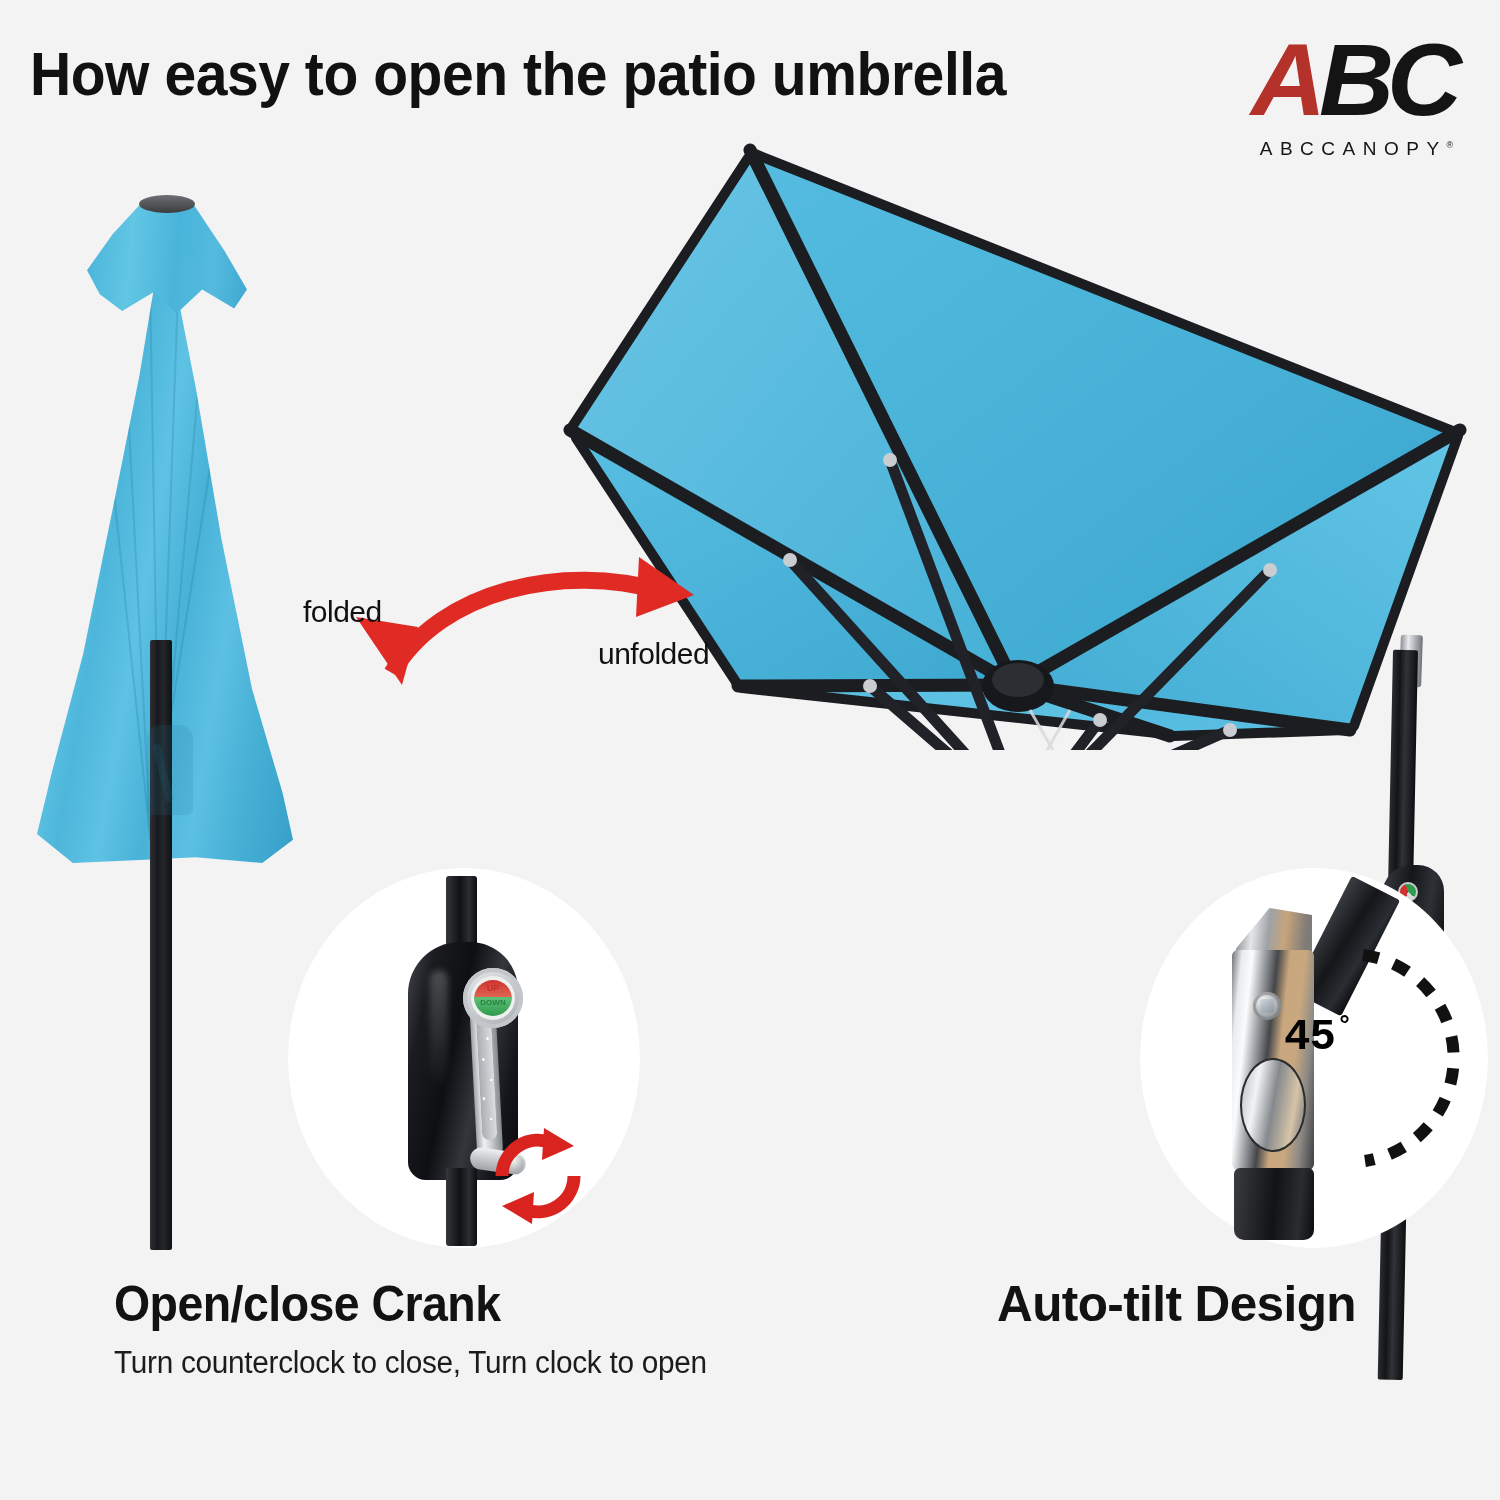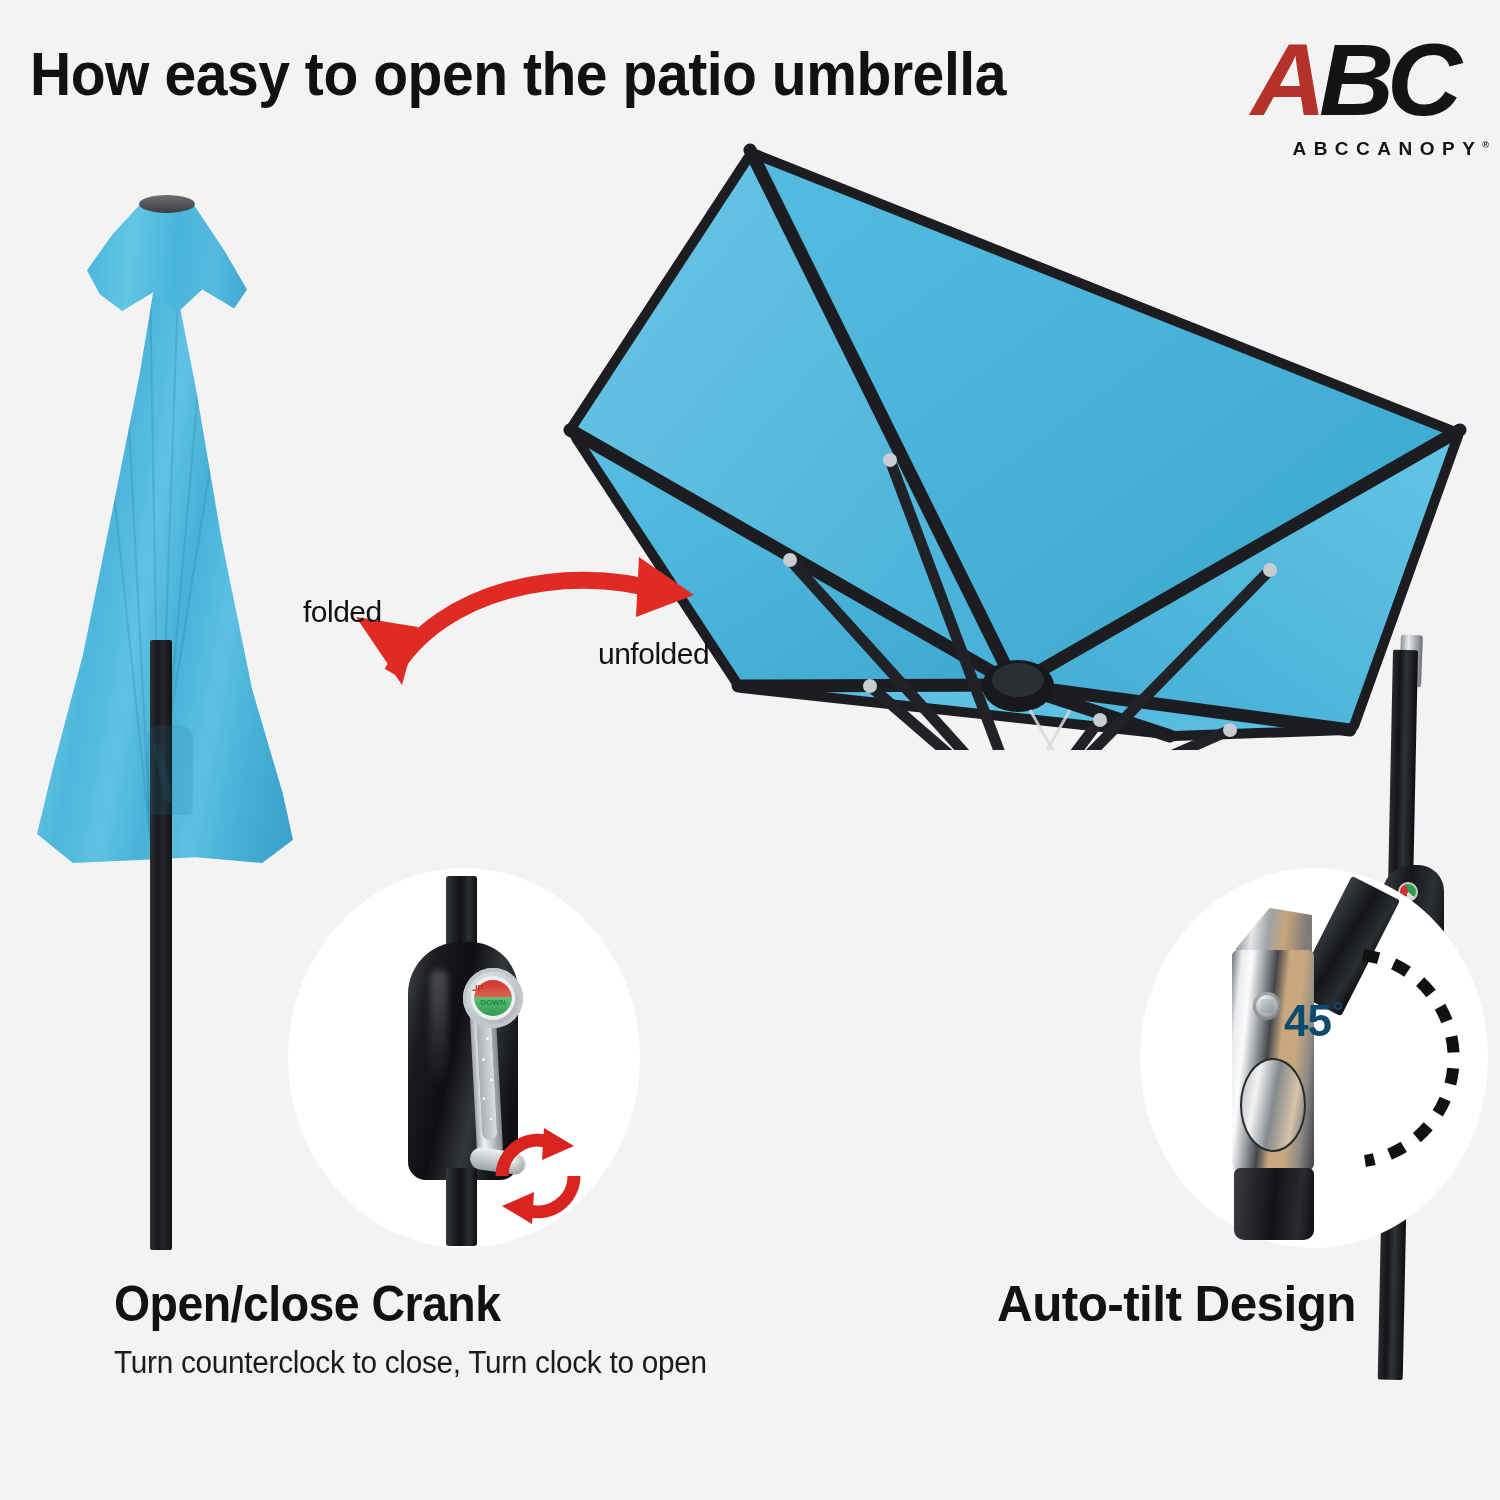--- a/index.html
+++ b/index.html
@@ -49,26 +49,26 @@
     font-style: italic;
     letter-spacing: -7px;
     line-height: 108px;
     text-align: center;
     transform: scaleX(1.02);
   }
   .logo-a { color: #b5322a; }
   .logo-bc { color: #141414; }
   .logo-word {
     position: absolute;
-    left: 11px;
+    left: 0;
     top: 112px;
     width: 250px;
-    text-align: right;
+    text-align: center;
     font-size: 19px;
-    font-weight: bold;
+    font-weight: normal;
     letter-spacing: 7.5px;
     color: #141414;
     text-indent: 7px;
   }
   .logo-word sup {
     font-size: 9px;
     vertical-align: super;
     letter-spacing: 0;
   }
 
@@ -371,20 +371,21 @@
     width: 38px;
     height: 19px;
     border-radius: 0 0 19px 19px;
     background: linear-gradient(0deg, #2e9a4d, #5fc178);
   }
   .cd-up-txt {
     position: absolute;
     left: 0;
     top: 7px;
     width: 44px;
+    text-align: center;
     font-size: 9px;
     font-weight: bold;
     color: #c4302b;
   }
   .cd-down-txt {
     position: absolute;
     left: 0;
     top: 22px;
     width: 44px;
     text-align: center;
@@ -494,25 +495,26 @@
   .td-arc {
     position: absolute;
     left: 165px;
     top: 75px;
     width: 190px;
     height: 230px;
   }
   .td-deg {
     position: absolute;
     left: 144px;
-    top: 128px;
+    top: 143px;
     font-size: 44px;
     font-weight: bold;
-    color: #0c4a6e;
+    color: #000000;
     letter-spacing: -1px;
+    font-family: Liberation Mono, monospace;
   }
   .td-deg sup {
     font-size: 26px;
     vertical-align: super;
     margin-left: 2px;
   }
 
   
   .caption-block { position: absolute; }
   #cap-left  { left: 114px;  top: 1278px; width: 760px; }

